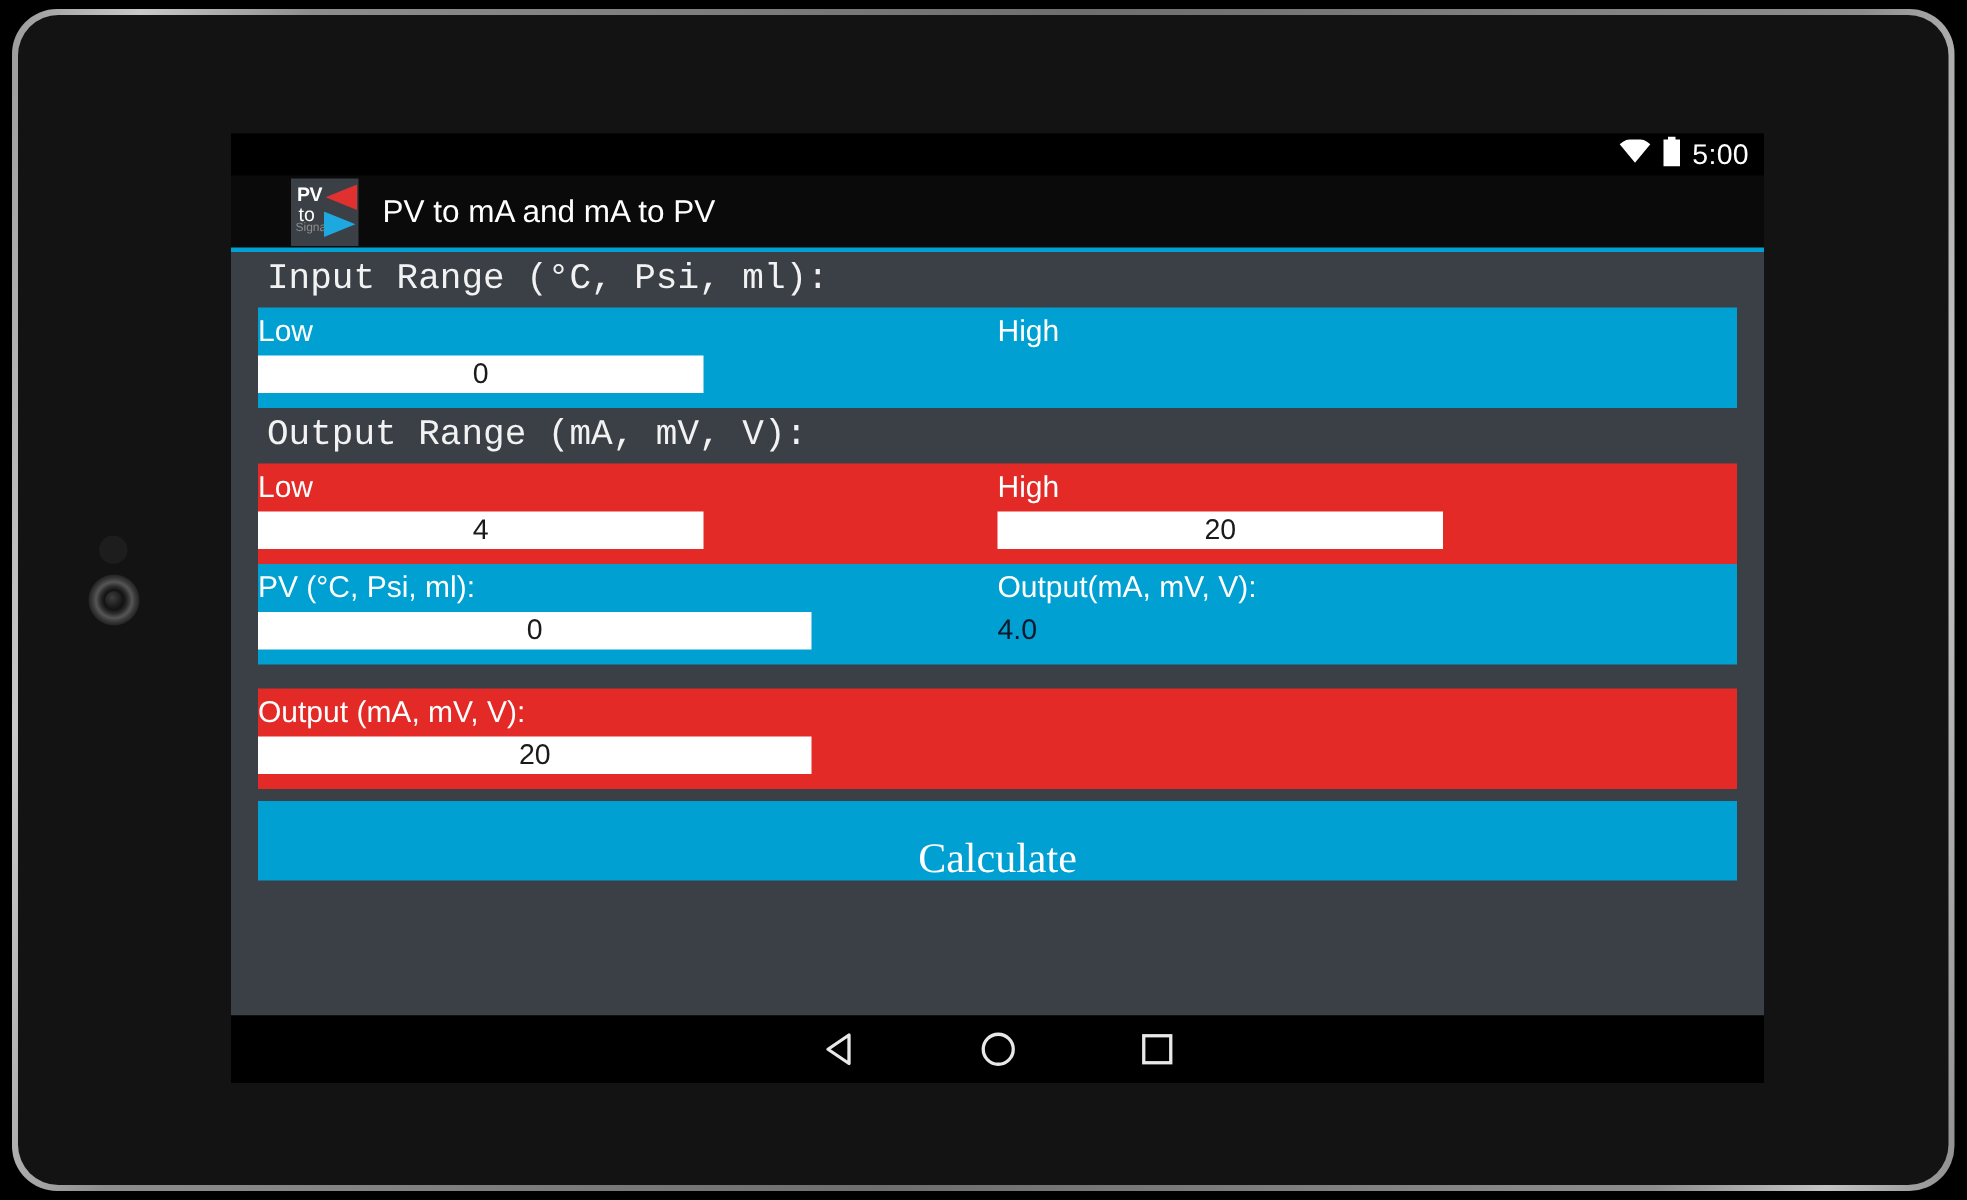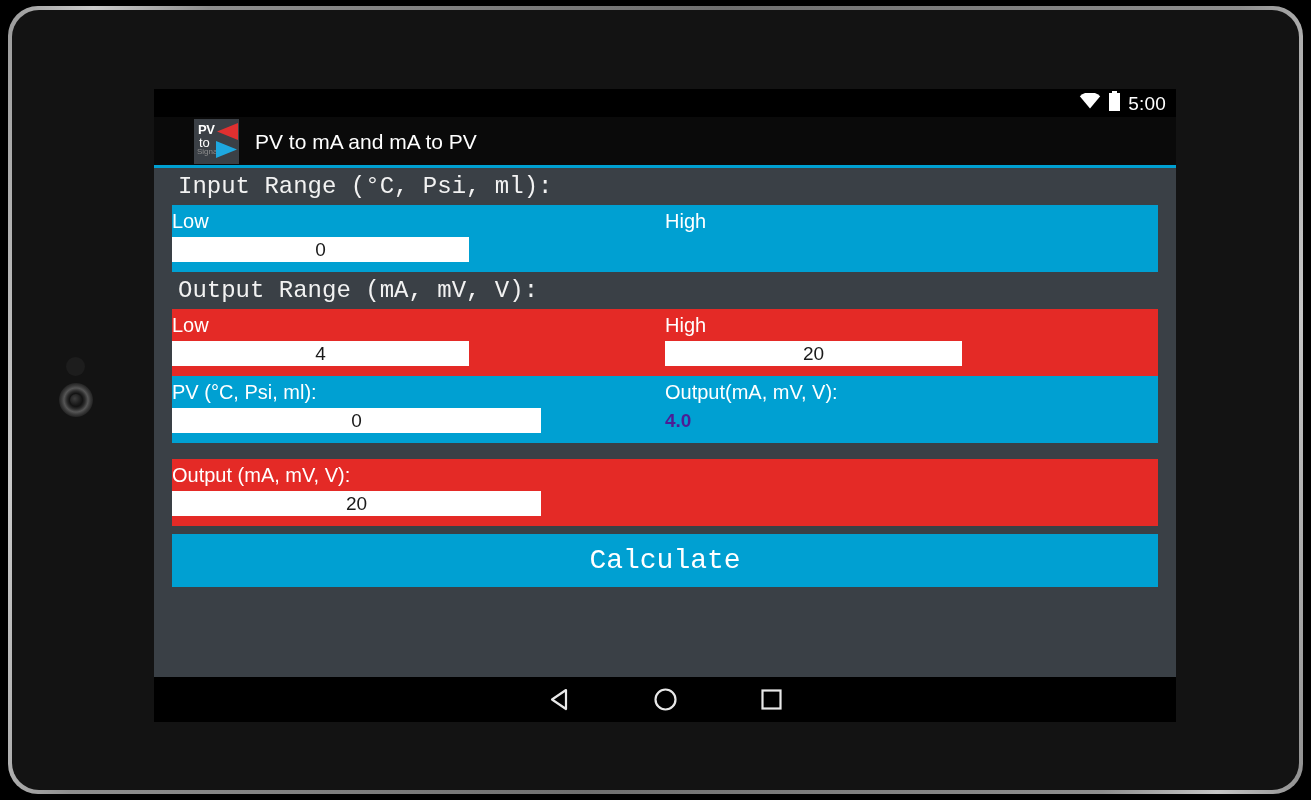--- a/index.html
+++ b/index.html
@@ -175,37 +175,37 @@
     line-height: 25px;
     padding: 0;
   }
   .range-input { width: 297px; }
   .calc-input  { width: 369px; }
   .result-value {
     font-size: 19px;
     line-height: 25px;
     text-align: center;
   }
-  .result-value.red  { color: #4c1d95; font-weight: bold; }
+  .result-value.red  { color: #0f172a; }
   .result-value.blue { color: #3f9fd8; }
 
   .spacer-sm { height: 8px; }
   .spacer-md { height: 16px; }
 
   #calculate-button {
     width: 100%;
     height: 53px;
     background: #00a0d2;
     border: none;
     color: #ffffff;
-    font-family: Liberation Mono, monospace;
+    font-family: Liberation Serif, serif;
     font-size: 28px;
     line-height: 53px;
     text-align: center;
-    padding: 0;
+    padding: 12px;
     cursor: pointer;
     display: block;
   }
 
   
   #nav-bar {
     height: 45px;
     background: #000000;
     display: flex;
     align-items: center;

